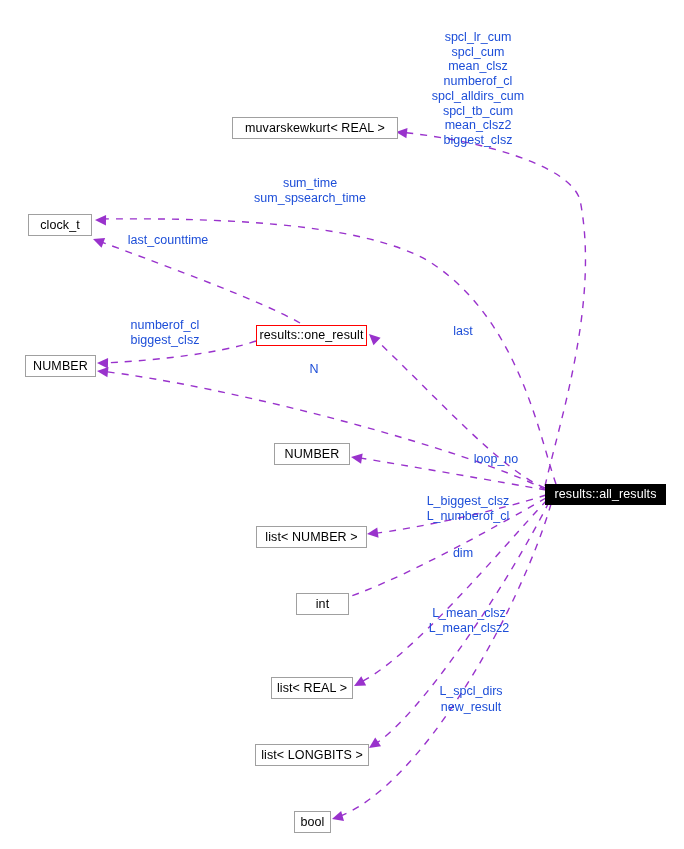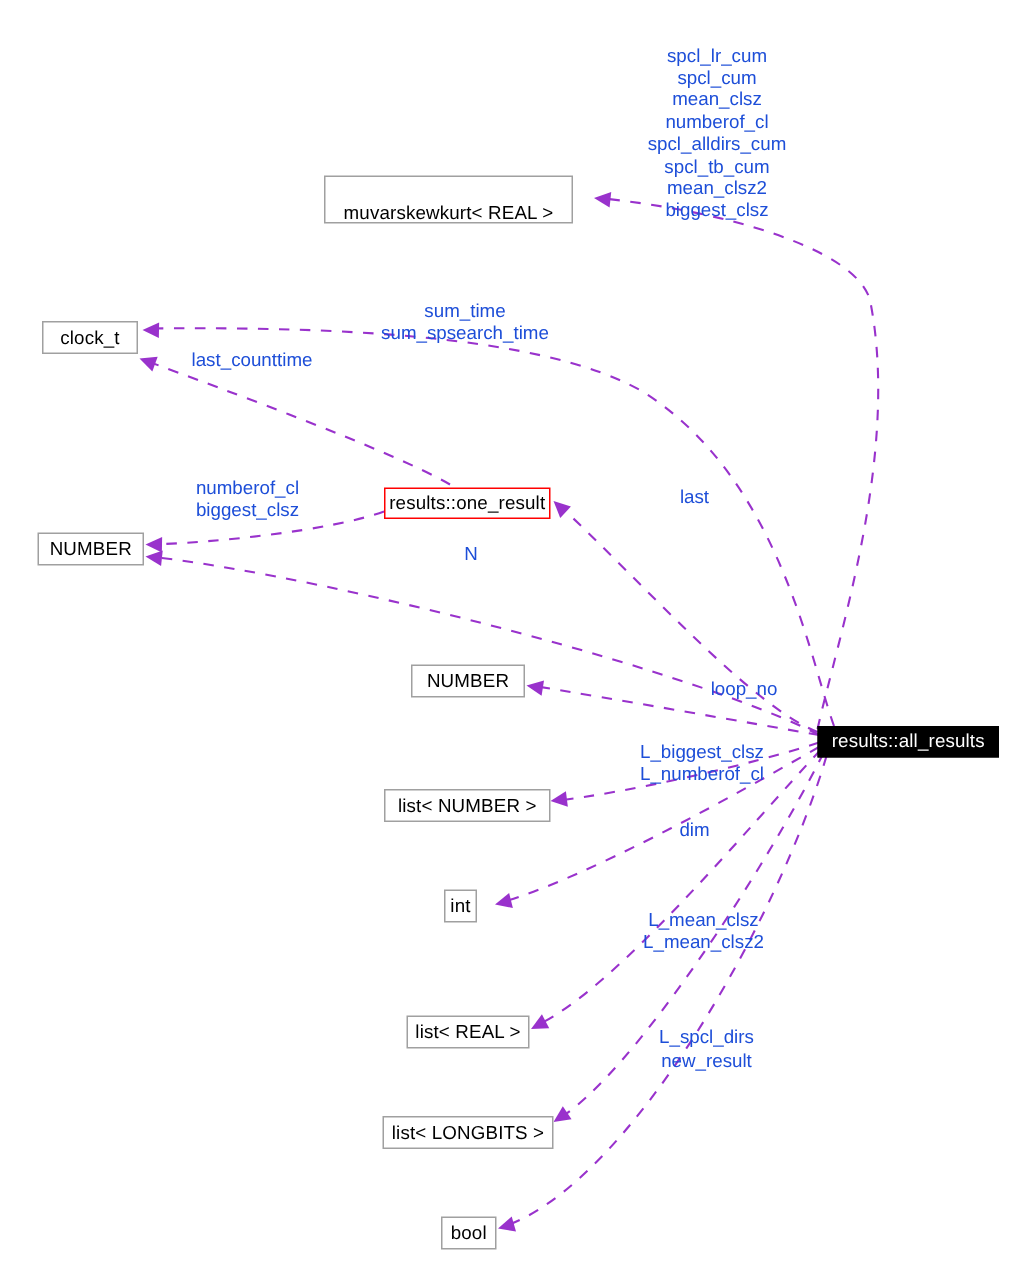--- a/index.html
+++ b/index.html
@@ -113,21 +113,21 @@
 <div class="edge-label multi" style="left: 416px; top: 30px; width: 124px;">
       <div>spcl_lr_cum</div>
       <div>spcl_cum</div>
       <div>mean_clsz</div>
       <div>numberof_cl</div>
       <div>spcl_alldirs_cum</div>
       <div>spcl_tb_cum</div>
       <div>mean_clsz2</div>
       <div>biggest_clsz</div>
     </div>
-    <div class="edge-label multi" style="left: 240px; top: 200px; width: 140px;">
+    <div class="edge-label multi" style="left: 240px; top: 176px; width: 140px;">
       <div>sum_time</div>
       <div>sum_spsearch_time</div>
     </div>
     <div class="edge-label" style="left: 118px; top: 233px; width: 100px;">
       <div>last_counttime</div>
     </div>
     <div class="edge-label" style="left: 438px; top: 324px; width: 50px;">
       <div>last</div>
     </div>
     <div class="edge-label multi" style="left: 113px; top: 318px; width: 104px;">
@@ -150,42 +150,42 @@
     <div class="edge-label multi" style="left: 416px; top: 606px; width: 106px;">
       <div>L_mean_clsz</div>
       <div>L_mean_clsz2</div>
     </div>
     <div class="edge-label" style="left: 426px; top: 684px; width: 90px;">
       <div>L_spcl_dirs</div>
     </div>
     <div class="edge-label" style="left: 427px; top: 700px; width: 88px;">
       <div>new_result</div>
     </div>
-    <div class="node" style="left: 216px; top: 117px; width: 166px; height: 32px; align-items: flex-end;">
+    <div class="node" style="left: 232px; top: 117px; width: 166px; height: 22px;">
       <span>muvarskewkurt&lt; REAL &gt;</span>
     </div>
     <div class="node" style="left: 28px; top: 214px; width: 64px; height: 22px;">
       <span>clock_t</span>
     </div>
     <div class="node highlight" style="left: 256px; top: 325px; width: 111px; height: 21px;">
       <span>results::one_result</span>
     </div>
     <div class="node" style="left: 25px; top: 355px; width: 71px; height: 22px;">
       <span>NUMBER</span>
     </div>
     <div class="node" style="left: 274px; top: 443px; width: 76px; height: 22px;">
       <span>NUMBER</span>
     </div>
     <div class="node current" style="left: 545px; top: 484px; width: 121px; height: 21px; text-align: center;">
       <span>results::all_results</span>
     </div>
     <div class="node" style="left: 256px; top: 526px; width: 111px; height: 22px;">
       <span>list&lt; NUMBER &gt;</span>
     </div>
-    <div class="node" style="left: 296px; top: 593px; width: 22px; height: 22px;">
+    <div class="node" style="left: 296px; top: 593px; width: 53px; height: 22px;">
       <span>int</span>
     </div>
     <div class="node" style="left: 271px; top: 677px; width: 82px; height: 22px;">
       <span>list&lt; REAL &gt;</span>
     </div>
     <div class="node" style="left: 255px; top: 744px; width: 114px; height: 22px;">
       <span>list&lt; LONGBITS &gt;</span>
     </div>
     <div class="node" style="left: 294px; top: 811px; width: 37px; height: 22px;">
       <span>bool</span>

